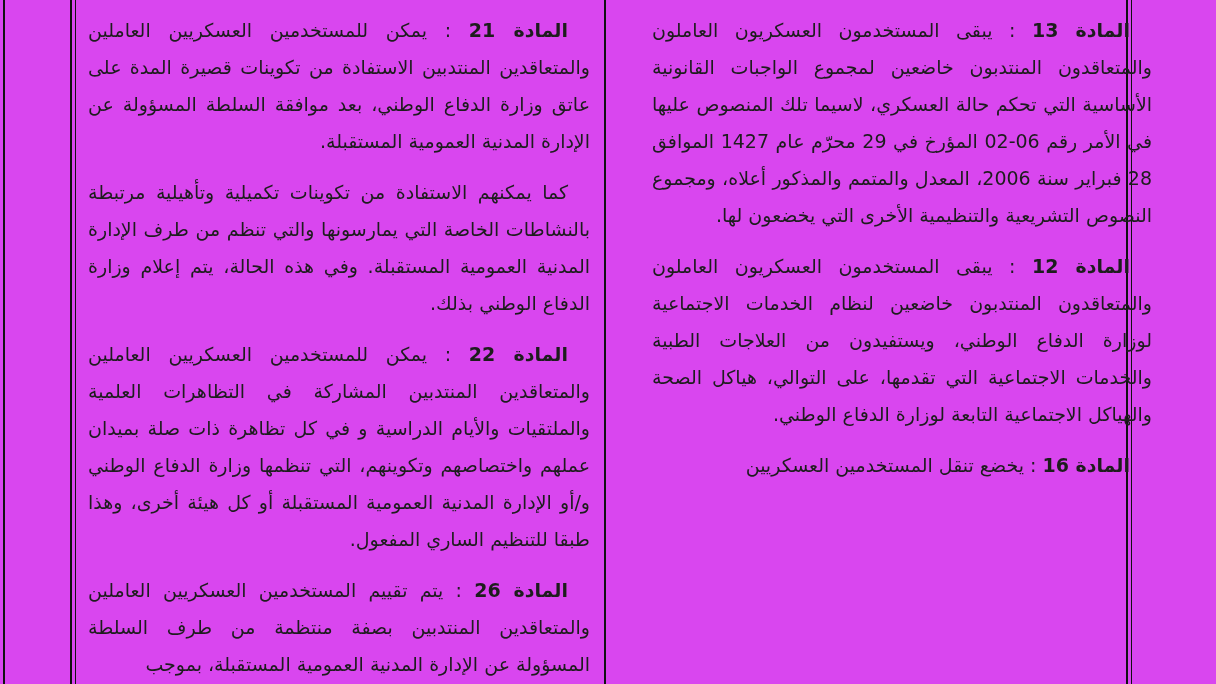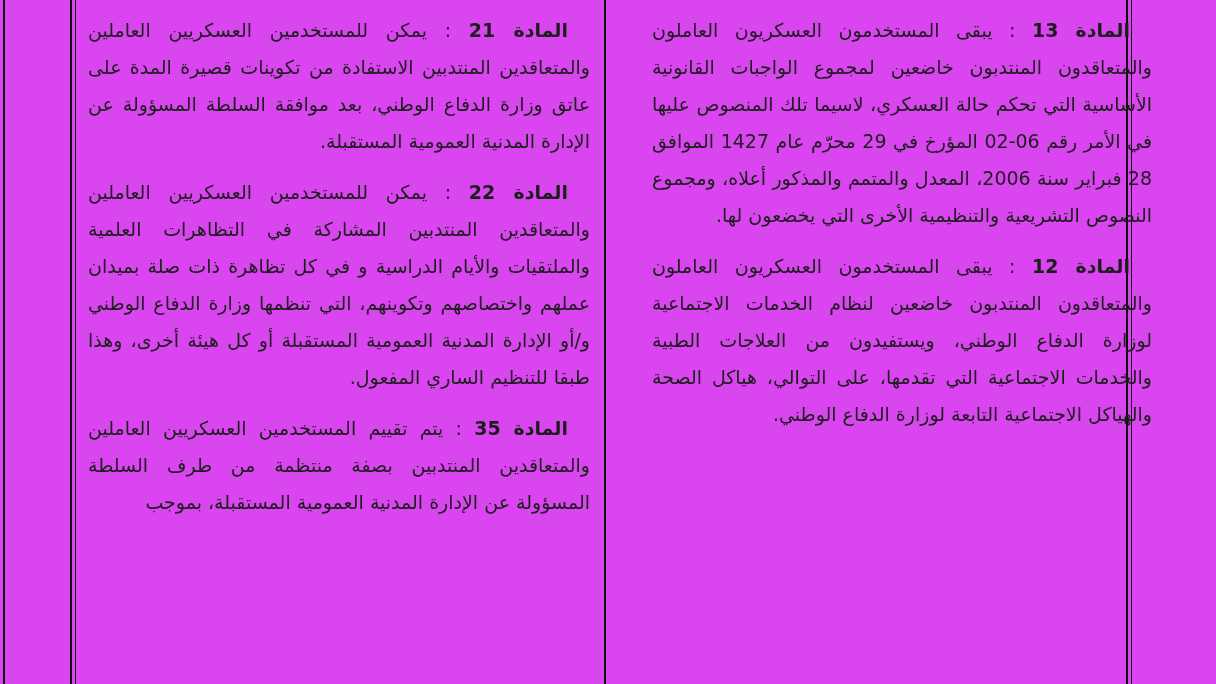--- a/index.html
+++ b/index.html
@@ -69,21 +69,23 @@
 
 <div class="page">
   <div class="v-rule thin-left"></div>
   <div class="double-rule left-double"></div>
   <div class="v-rule mid-rule"></div>
   <div class="double-rule right-double"></div>
   <div class="edge-strip"></div>
 
   <div class="col col-left">
       <p class="para"><b>المادة 21</b> : يمكن للمستخدمين العسكريين العاملين والمتعاقدين المنتدبين الاستفادة من تكوينات قصيرة المدة على عاتق وزارة الدفاع الوطني، بعد موافقة السلطة المسؤولة عن الإدارة المدنية العمومية المستقبلة.</p>
+      <p class="para">كما يمكنهم الاستفادة من تكوينات تكميلية وتأهيلية مرتبطة بالنشاطات الخاصة التي يمارسونها والتي تنظم من طرف الإدارة المدنية العمومية المستقبلة. وفي هذه الحالة، يتم إعلام وزارة الدفاع الوطني بذلك.</p>
       <p class="para"><b>المادة 22</b> : يمكن للمستخدمين العسكريين العاملين والمتعاقدين المنتدبين المشاركة في التظاهرات العلمية والملتقيات والأيام الدراسية و في كل تظاهرة ذات صلة بميدان عملهم واختصاصهم وتكوينهم، التي تنظمها وزارة الدفاع الوطني و/أو الإدارة المدنية العمومية المستقبلة أو كل هيئة أخرى، وهذا طبقا للتنظيم الساري المفعول.</p>
-      <p class="para"><b>المادة 35</b> : يتم تقييم المستخدمين العسكريين العاملين والمتعاقدين المنتدبين بصفة منتظمة من طرف السلطة المسؤولة عن الإدارة المدنية العمومية المستقبلة، بموجب</p>
+      <p class="para"><b>المادة 26</b> : يتم تقييم المستخدمين العسكريين العاملين والمتعاقدين المنتدبين بصفة منتظمة من طرف السلطة المسؤولة عن الإدارة المدنية العمومية المستقبلة، بموجب</p>
     </div>
 
   <div class="col col-right">
       <p class="para"><b>المادة 13</b> : يبقى المستخدمون العسكريون العاملون والمتعاقدون المنتدبون خاضعين لمجموع الواجبات القانونية الأساسية التي تحكم حالة العسكري، لاسيما تلك المنصوص عليها في الأمر رقم 06-02 المؤرخ في 29 محرّم عام 1427 الموافق 28 فبراير سنة 2006، المعدل والمتمم والمذكور أعلاه، ومجموع النصوص التشريعية والتنظيمية الأخرى التي يخضعون لها.</p>
       <p class="para"><b>المادة 12</b> : يبقى المستخدمون العسكريون العاملون والمتعاقدون المنتدبون خاضعين لنظام الخدمات الاجتماعية لوزارة الدفاع الوطني، ويستفيدون من العلاجات الطبية والخدمات الاجتماعية التي تقدمها، على التوالي، هياكل الصحة والهياكل الاجتماعية التابعة لوزارة الدفاع الوطني.</p>
+      <p class="para"><b>المادة 16</b> : يخضع تنقل المستخدمين العسكريين</p>
     </div>
 </div>
 
 </body></html>

